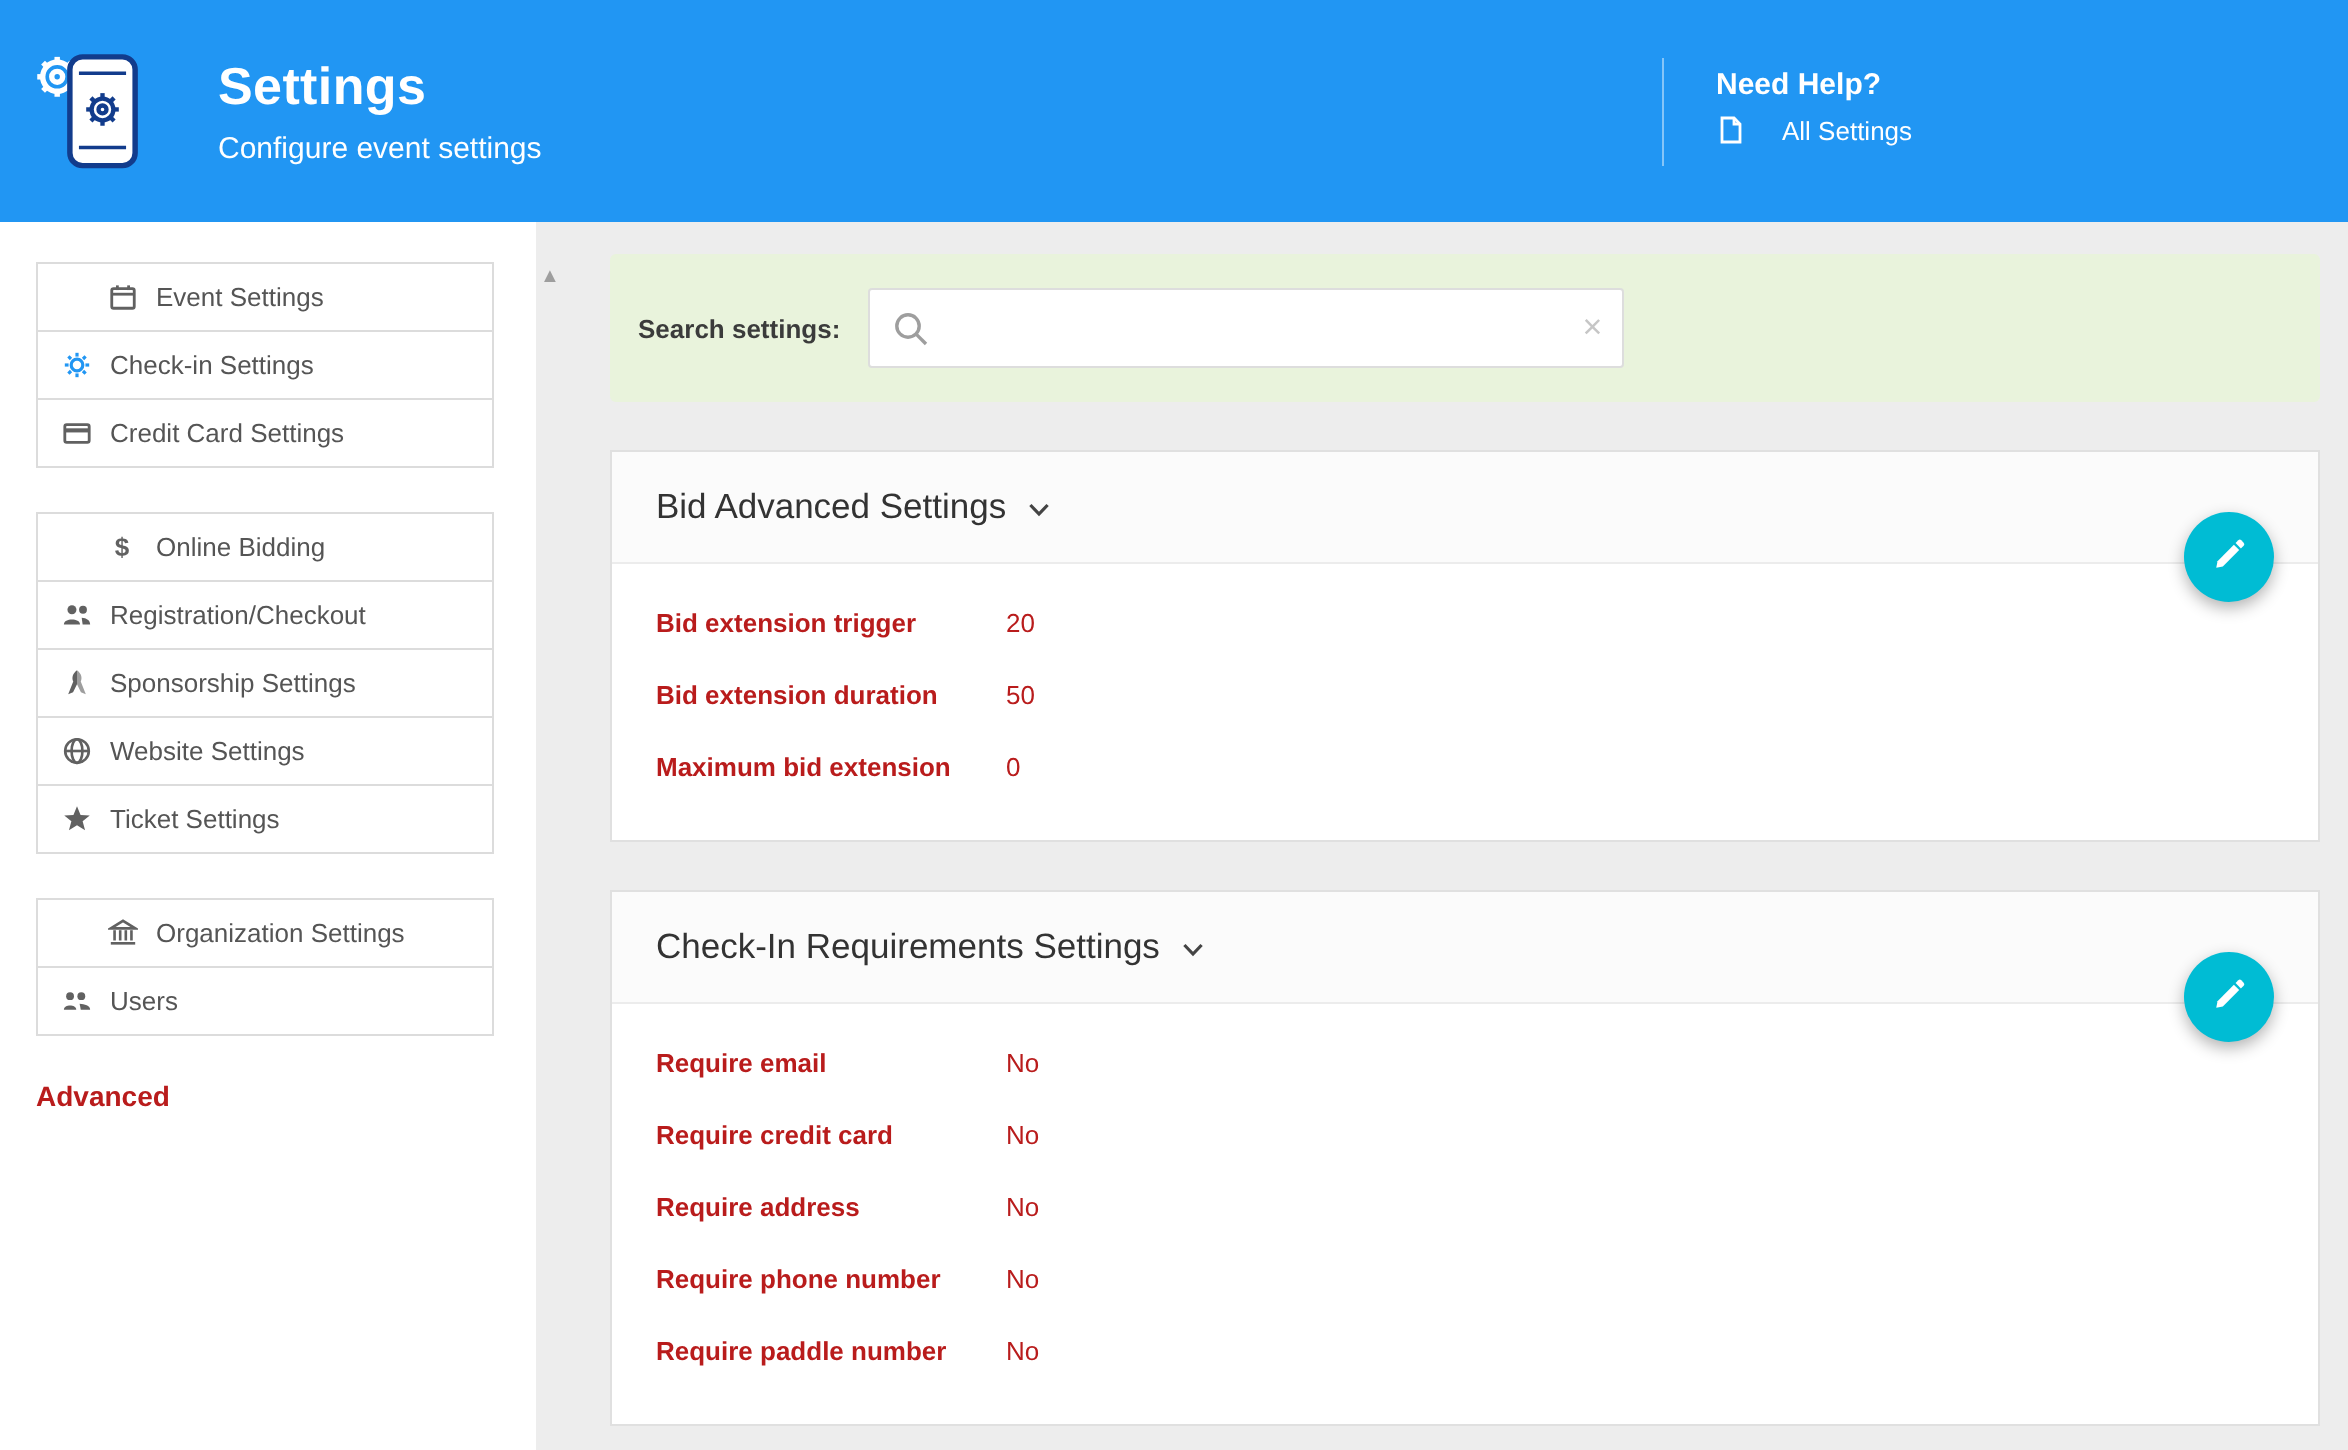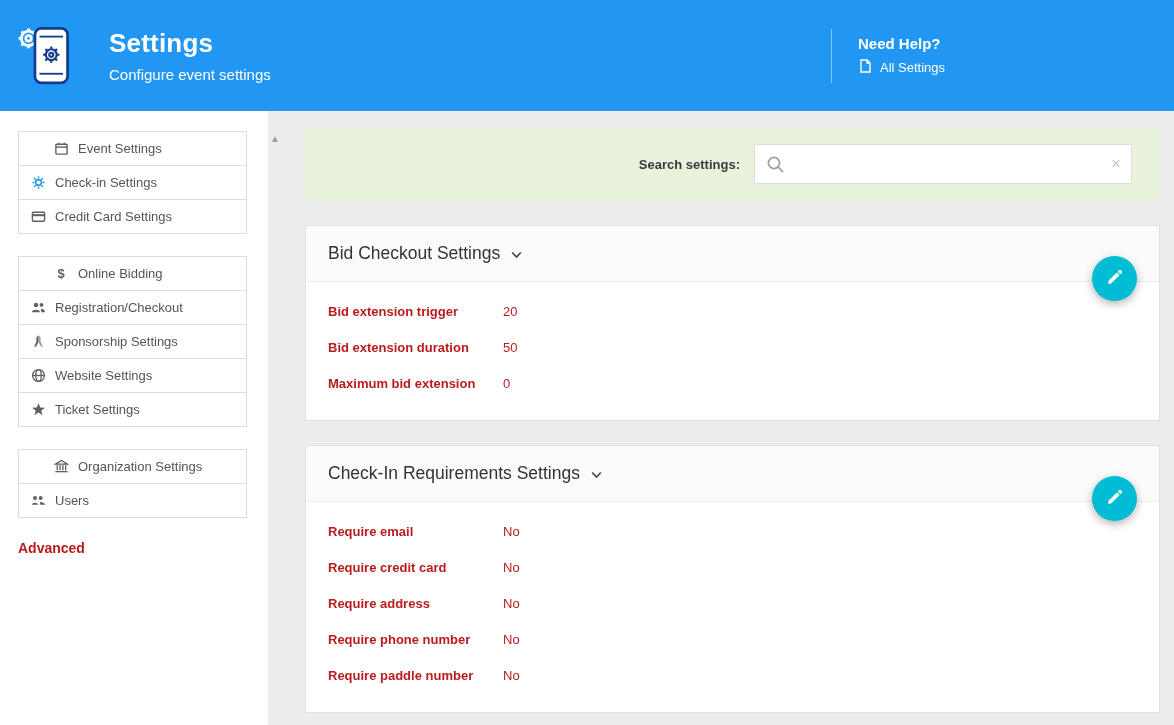--- a/index.html
+++ b/index.html
@@ -6,41 +6,41 @@
   html,body { width:1174px; height:725px; overflow:hidden; }
   body { font-family:"Liberation Sans", sans-serif; background:#ededed; }
 
   
   .app-header { height:111px; background:#2196f3; display:flex; align-items:center; padding-left:15px; }
   .logo-wrap { width:58px; height:66px; margin-right:36px; flex:0 0 auto; }
   .title-block h1 { color:#fff; font-size:26px; font-weight:600; letter-spacing:.2px; }
   .title-block .subtitle { color:#fff; font-size:15px; margin-top:7px; }
   .header-right { margin-left:auto; width:343px; border-left:1px solid rgba(255,255,255,.45); padding-left:26px; height:54px; display:flex; flex-direction:column; justify-content:center; gap:7px; }
   .need-help { color:#fff; font-size:15px; font-weight:bold; }
-  .all-settings-row { display:flex; align-items:center; gap:9px; padding-left:2px; }
+  .all-settings-row { display:flex; gap:20px; padding-left:2px; }
   .all-settings-row a { color:#fff; font-size:13px; text-decoration:none; cursor:pointer; }
 
   
   .content { display:flex; height:614px; position:relative; }
   .collapse-arrow { position:absolute; left:270px; top:22px; color:#9e9e9e; font-size:10px; cursor:pointer; }
 
   
   .sidebar { width:268px; flex:0 0 268px; background:#fff; padding-top:20px; height:614px; }
   .side-group { margin:0 0 22px 18px; width:229px; }
   .side-item { display:flex; align-items:center; gap:9px; height:35px; padding:0 11px; border:1px solid #dcdcdc; margin-top:-1px; background:#fff; font-size:13px; color:#555; cursor:pointer; }
   .side-item:first-child { margin-top:0;padding-left:34px; }
   .side-item .icon { width:16px; height:16px; display:inline-flex; align-items:center; justify-content:center; flex:0 0 16px; }
   .side-item .icon svg { width:15px; height:15px; }
   .dollar-glyph { font-size:13px; font-weight:bold; color:#616161; }
   .advanced-label { font-size:14px; font-weight:bold; color:#b91c1c; margin:4px 0 10px 18px; }
 
   
   main { flex:1; padding:16px 14px 0 37px; overflow:hidden; }
 
-  .search-panel { height:74px; background:#e9f3dc; border-radius:3px; display:flex; align-items:center; padding:0 28px; margin-bottom:24px;justify-content:flex-end; }
+  .search-panel { height:74px; background:#e9f3dc; border-radius:3px; display:flex; align-items:center; padding:0 14px; margin-bottom:24px; }
   .search-label { font-size:13px; font-weight:bold; color:#3b3b3b; margin-right:14px; }
   .search-box { position:relative; width:378px; height:40px; background:#fff; border:1px solid #ddd; border-radius:2px; }
   .search-box input { border:none; outline:none; width:100%; height:100%; padding:0 30px 0 40px; font-size:14px; background:transparent; color:#444; }
   .search-mag { position:absolute; left:11px; top:10px; width:19px; height:19px; }
   .search-clear { position:absolute; right:10px; top:50%; transform:translateY(-54%); color:#c6c6c6; font-size:17px; cursor:pointer; line-height:1; }
 
   .card { position:relative; background:#fff; border:1px solid #e0e0e0; margin-bottom:24px; }
   .card-header { height:56px; display:flex; align-items:center; gap:11px; padding:0 22px; background:#fbfbfb; border-bottom:1px solid #ececec; font-size:17.5px; color:#333; cursor:pointer; }
   .card-body { padding:20px 22px 10px; }
   .row { display:flex; margin-bottom:16px; font-size:13px; color:#b91c1c; line-height:20px; }
@@ -234,21 +234,21 @@
               <line x1="12.2" y1="12.2" x2="17" y2="17"></line>
             </svg>
         </span>
         <input type="text" value="" style="">
         <span class="search-clear">×</span>
       </div>
     </div>
 
     <section class="card">
       <div class="card-header">
-        <span>Bid Checkout Settings</span>
+        <span>Bid Advanced Settings</span>
         <span>
           <svg width="11" height="8" viewBox="0 0 11 8" fill="none" stroke="#444" stroke-width="1.6">
               <polyline points="1.2,1.5 5.5,6 9.8,1.5"></polyline>
             </svg>
         </span>
       </div>
       <button class="edit-fab">
         <span>
           <svg width="17" height="17" viewBox="0 0 16 16">
               <path d="M2.6 10.9 L10.3 3.2 L12.8 5.7 L5.1 13.4 L2 14 Z" fill="#ffffff"></path>

